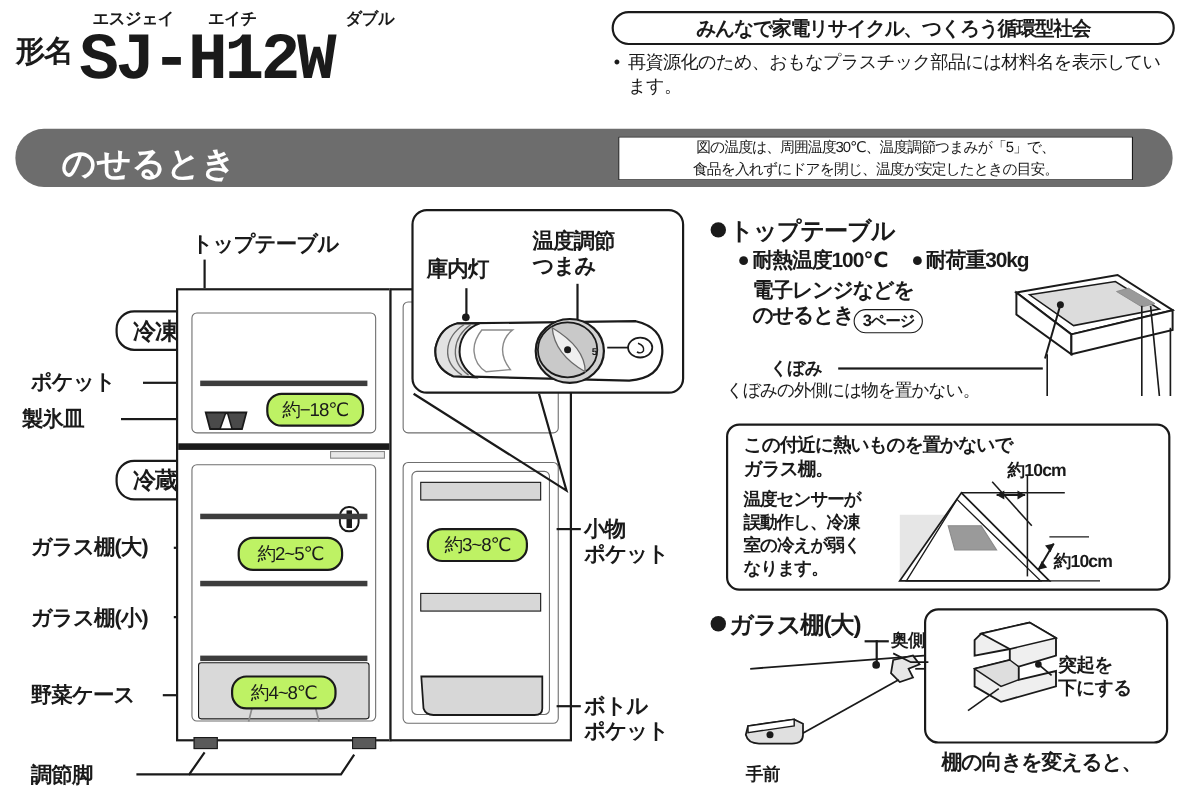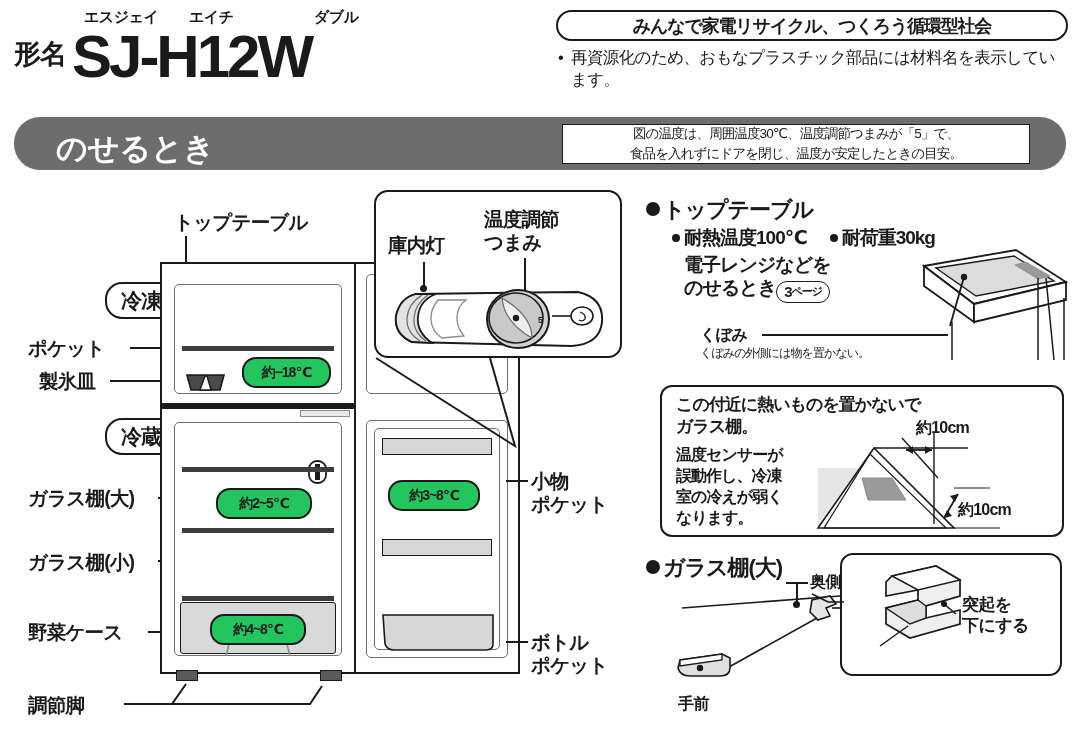--- a/index.html
+++ b/index.html
@@ -9,21 +9,21 @@
     font-family:"Liberation Sans","DejaVu Sans",sans-serif;
     color:#1a1a1a;
   }
   .abs{position:absolute;}
 
   
   #model-block{left:14px;top:8px;width:420px;height:86px;}
   .ruby-row{position:relative;height:22px;}
   .ruby{position:absolute;font-size:15px;font-weight:bold;letter-spacing:-0.5px;
         white-space:nowrap;color:#1a1a1a;}
-  .model-row{display:flex;align-items:center;gap:6px;margin-top:-2px;}
+  .model-row{display:flex;align-items:flex-start;gap:6px;margin-top:-2px;font-family:Liberation Mono, monospace;}
   .model-prefix{font-size:27px;font-weight:bold;letter-spacing:-1px;padding-bottom:5px;}
   .model-name{font-size:60px;font-weight:bold;letter-spacing:-3px;line-height:0.95;}
 
   
   #recycle-pill{
     left:556px;top:10px;width:512px;height:31px;
     border:2px solid #1a1a1a;border-radius:16px;box-sizing:border-box;
     display:flex;align-items:center;justify-content:center;
   }
   #recycle-pill span{font-size:18px;font-weight:bold;letter-spacing:-1.2px;white-space:nowrap;}
@@ -53,31 +53,31 @@
   .dot{width:7px;height:7px;border-radius:50%;background:#1a1a1a;}
 
   
   .room-pill{
     border:2.5px solid #1a1a1a;border-radius:17px;background:#fff;
     display:flex;align-items:center;justify-content:center;
     font-size:21px;font-weight:bold;letter-spacing:-1px;height:33px;
   }
   
   .temp-badge{
-    border:2px solid #1a1a1a;border-radius:14px;background:#22c55e;
+    border:2px solid #1a1a1a;border-radius:14px;background:#bef264;
     display:flex;align-items:center;justify-content:center;
-    font-size:14px;font-weight:bold;letter-spacing:-1px;height:27px;white-space:nowrap;
+    font-size:17px;font-weight:normal;letter-spacing:-1px;height:27px;white-space:nowrap;
   }
   .page-badge{
     border:1.6px solid #1a1a1a;border-radius:11px;background:#fff;
     display:inline-flex;align-items:center;justify-content:center;
     height:20px;padding:0 7px;font-size:15px;font-weight:bold;letter-spacing:-1px;
     vertical-align:-3px;
   }
-  .page-badge .pg-sm{font-size:11px;font-weight:bold;}
+  .page-badge .pg-sm{font-size:14px;font-weight:bold;}
 
   
   #fridge{left:160px;top:262px;width:360px;height:420px;}
   .fr-out{position:absolute;border:2.5px solid #1a1a1a;box-sizing:border-box;background:#fff;}
   .fr-in{position:absolute;border:1.4px solid #6f6f6f;box-sizing:border-box;background:#fff;border-radius:5px;}
   .shelf-top{position:absolute;background:#3d3d3d;}
   .pocket{position:absolute;background:#d7d7d7;border:1.6px solid #1a1a1a;box-sizing:border-box;}
   .veg-case{position:absolute;background:#d9d9d9;border:1.8px solid #1a1a1a;box-sizing:border-box;border-radius:3px;}
   .leg{position:absolute;background:#5a5a5a;border:1.5px solid #1a1a1a;box-sizing:border-box;}
 
@@ -145,21 +145,21 @@
 <div class="abs leader leader-v" style="left:185px;top:236px;height:32px;"></div>
 <div class="abs dot" style="left:182px;top:265px;"></div>
 
 <div class="abs room-pill" style="left:105px;top:282px;width:88px;">冷凍室</div>
 <div class="abs room-pill" style="left:105px;top:418px;width:88px;">冷蔵室</div>
 
 <div class="abs lbl" style="left:28px;top:337px;">ポケット</div>
 <div class="abs leader leader-h" style="left:130px;top:347px;width:97px;"></div>
 <div class="abs dot" style="left:222px;top:343px;"></div>
 
-<div class="abs lbl" style="left:39px;top:370px;">製氷皿</div>
+<div class="abs lbl" style="left:20px;top:370px;">製氷皿</div>
 <div class="abs leader leader-h" style="left:110px;top:380px;width:85px;"></div>
 <div class="abs dot" style="left:191px;top:376px;"></div>
 
 <div class="abs lbl" style="left:28px;top:487px;">ガラス棚(大)</div>
 <div class="abs leader leader-h" style="left:158px;top:497px;width:44px;"></div>
 <div class="abs leader leader-v" style="left:200px;top:466px;height:62px;"></div>
 <div class="abs dot" style="left:197px;top:463px;"></div>
 <div class="abs dot" style="left:197px;top:524px;"></div>
 
 <div class="abs lbl" style="left:28px;top:551px;">ガラス棚(小)</div>
@@ -320,21 +320,21 @@
     <line x1="158" y1="30" x2="166" y2="112" stroke="#1a1a1a" stroke-width="1.5"></line>
     <line x1="176" y1="50" x2="176" y2="112" stroke="#1a1a1a" stroke-width="1.5"></line>
     <line x1="64" y1="74" x2="64" y2="112" stroke="#1a1a1a" stroke-width="1.5"></line>
     <circle cx="76" cy="29" r="3.2" fill="#1a1a1a"></circle>
     <line x1="76" y1="29" x2="62" y2="78" stroke="#1a1a1a" stroke-width="1.8"></line>
   </svg>
 </div>
 
 <div class="abs lbl-sm" style="left:700px;top:325px;">くぼみ</div>
 <div class="abs leader leader-h" style="left:762px;top:334px;width:186px;"></div>
-<div class="abs" style="left:700px;top:345px;font-size:12px;letter-spacing:-0.9px;white-space:nowrap;">くぼみの外側には物を置かない。</div>
+<div class="abs" style="left:660px;top:345px;font-size:16px;letter-spacing:-0.9px;white-space:nowrap;">くぼみの外側には物を置かない。</div>
 
 <div class="abs" id="hot-box"></div>
 <div class="abs hot-h" style="left:676px;top:394px;">
   <div>この付近に熱いものを置かないで</div>
   <div>ガラス棚。</div>
 </div>
 <div class="abs hot-b" style="left:676px;top:444px;">
   <div>温度センサーが</div>
   <div>誤動作し、冷凍</div>
   <div>室の冷えが弱く</div>
@@ -402,13 +402,14 @@
   <div>突起を</div>
   <div>下にする</div>
 </div>
 <div class="abs" style="left:812px;top:588px;width:34px;height:26px;">
   <svg width="34" height="26">
       <polyline points="0,6 16,14 32,14" fill="none" stroke="#1a1a1a" stroke-width="1.6"></polyline>
     </svg>
 </div>
 
 <div class="abs note-txt" style="left:856px;top:682px;">
+  <div>棚の向きを変えると、</div>
 </div>
 
 </body></html>

